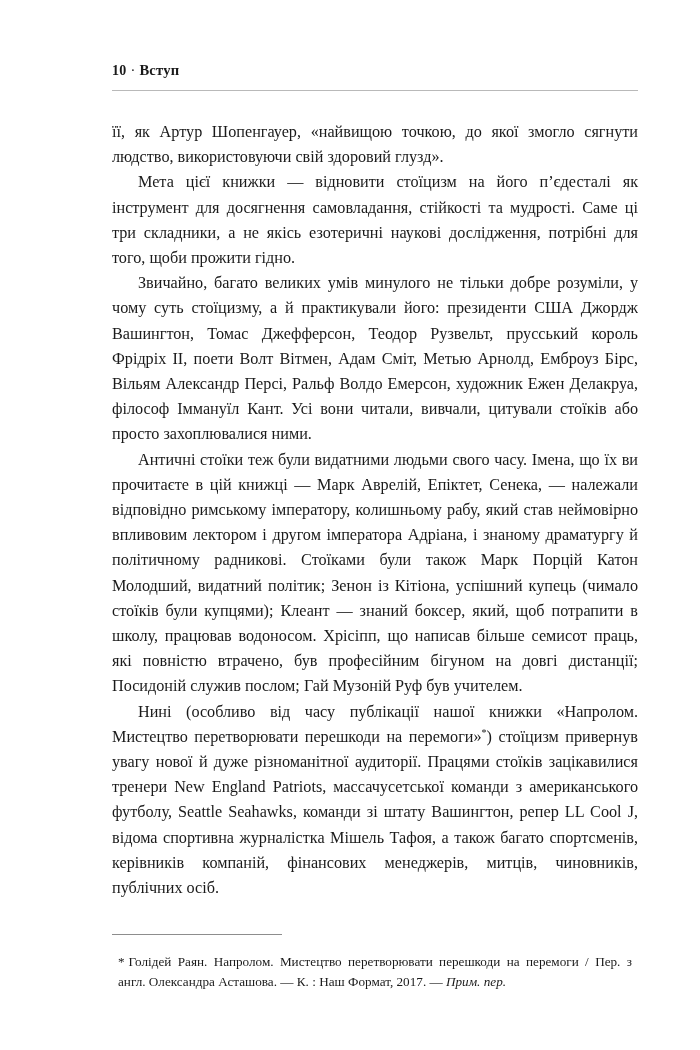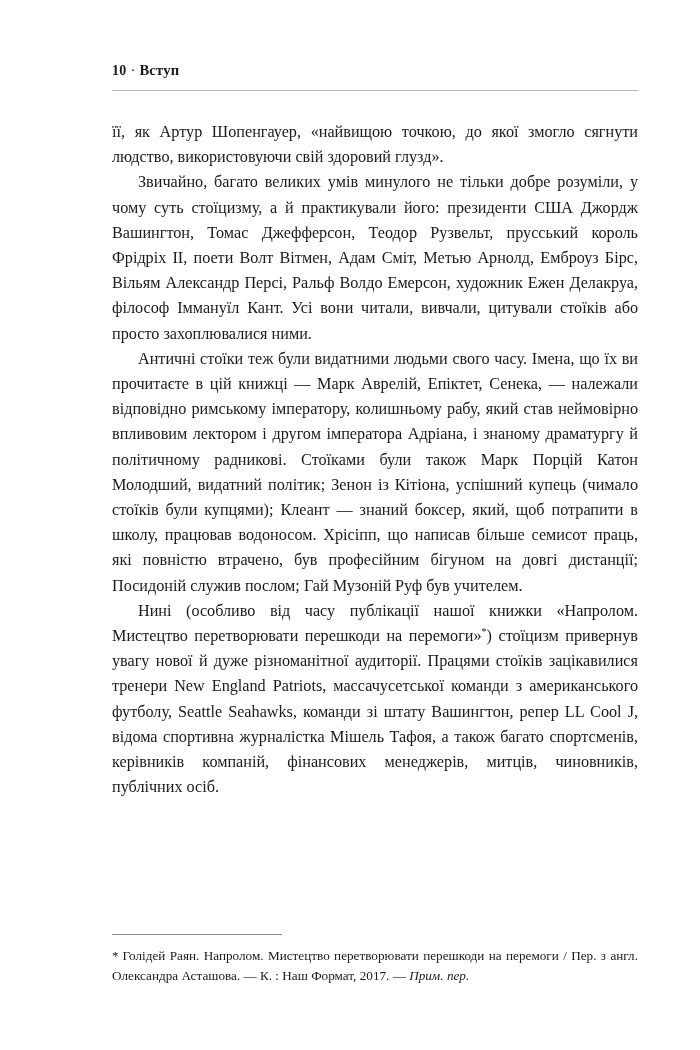--- a/index.html
+++ b/index.html
@@ -78,21 +78,21 @@
   .footnote {
     position: absolute;
     left: 112px;
     top: 946px;
     width: 526px;
     font-size: 13.2px;
     line-height: 20.4px;
     text-align: justify;
   }
   .footnote p {
-    margin: 0;
+    margin: 6px;
   }
   .footnote .star {
     margin-right: 4px;
   }
   .ital {
     font-style: italic;
   }
   sup.fnmark {
     font-size: 10px;
     vertical-align: super;
@@ -105,20 +105,21 @@
 <div class="page">
 
   <div class="header">
     <span class="folio">10</span><span class="sep">·</span><span class="chapter">Вступ</span>
   </div>
 
   <div class="header-rule"></div>
 
   <div class="body-text">
     <p>її, як Артур Шопенгауер, «найвищою точкою, до якої змогло сягнути людство, використовуючи свій здоровий глузд».</p>
+    <p class="indent">Мета цієї книжки — відновити стоїцизм на його п’єдесталі як інструмент для досягнення самовладання, стійкості та мудрості. Саме ці три складники, а не якісь езотеричні наукові дослідження, потрібні для того, щоби прожити гідно.</p>
     <p class="indent">Звичайно, багато великих умів минулого не тільки добре розуміли, у чому суть стоїцизму, а й практикували його: президенти США Джордж Вашингтон, Томас Джефферсон, Теодор Рузвельт, прусський король Фрідріх II, поети Волт Вітмен, Адам Сміт, Метью Арнолд, Емброуз Бірс, Вільям Александр Персі, Ральф Волдо Емерсон, художник Ежен Делакруа, філософ Іммануїл Кант. Усі вони читали, вивчали, цитували стоїків або просто захоплювалися ними.</p>
     <p class="indent">Античні стоїки теж були видатними людьми свого часу. Імена, що їх ви прочитаєте в цій книжці — Марк Аврелій, Епіктет, Сенека, — належали відповідно римському імператору, колишньому рабу, який став неймовірно впливовим лектором і другом імператора Адріана, і знаному драматургу й політичному радникові. Стоїками були також Марк Порцій Катон Молодший, видатний політик; Зенон із Кітіона, успішний купець (чимало стоїків були купцями); Клеант — знаний боксер, який, щоб потрапити в школу, працював водоносом. Хрісіпп, що написав більше семисот праць, які повністю втрачено, був професійним бігуном на довгі дистанції; Посидоній служив послом; Гай Музоній Руф був учителем.</p>
     <p class="indent"><span>Нині (особливо від часу публікації нашої книжки «Напролом. Мистецтво перетворювати перешкоди на перемоги»</span><sup class="fnmark">*</sup><span>) стоїцизм привернув увагу нової й дуже різноманітної аудиторії. Працями стоїків зацікавилися тренери New England Patriots, массачусетської команди з американського футболу, Seattle Seahawks, команди зі штату Вашингтон, репер LL Cool J, відома спортивна журналістка Мішель Тафоя, а також багато спортсменів, керівників компаній, фінансових менеджерів, митців, чиновників, публічних осіб.</span></p>
   </div>
 
   <div class="footnote-rule"></div>
 
   <div class="footnote">
     <p><span class="star">*</span><span>Голідей Раян. Напролом. Мистецтво перетворювати перешкоди на перемоги / Пер. з англ. Олександра Асташова. — К. : Наш Формат, 2017. — </span><span class="ital">Прим. пер.</span></p>
   </div>

